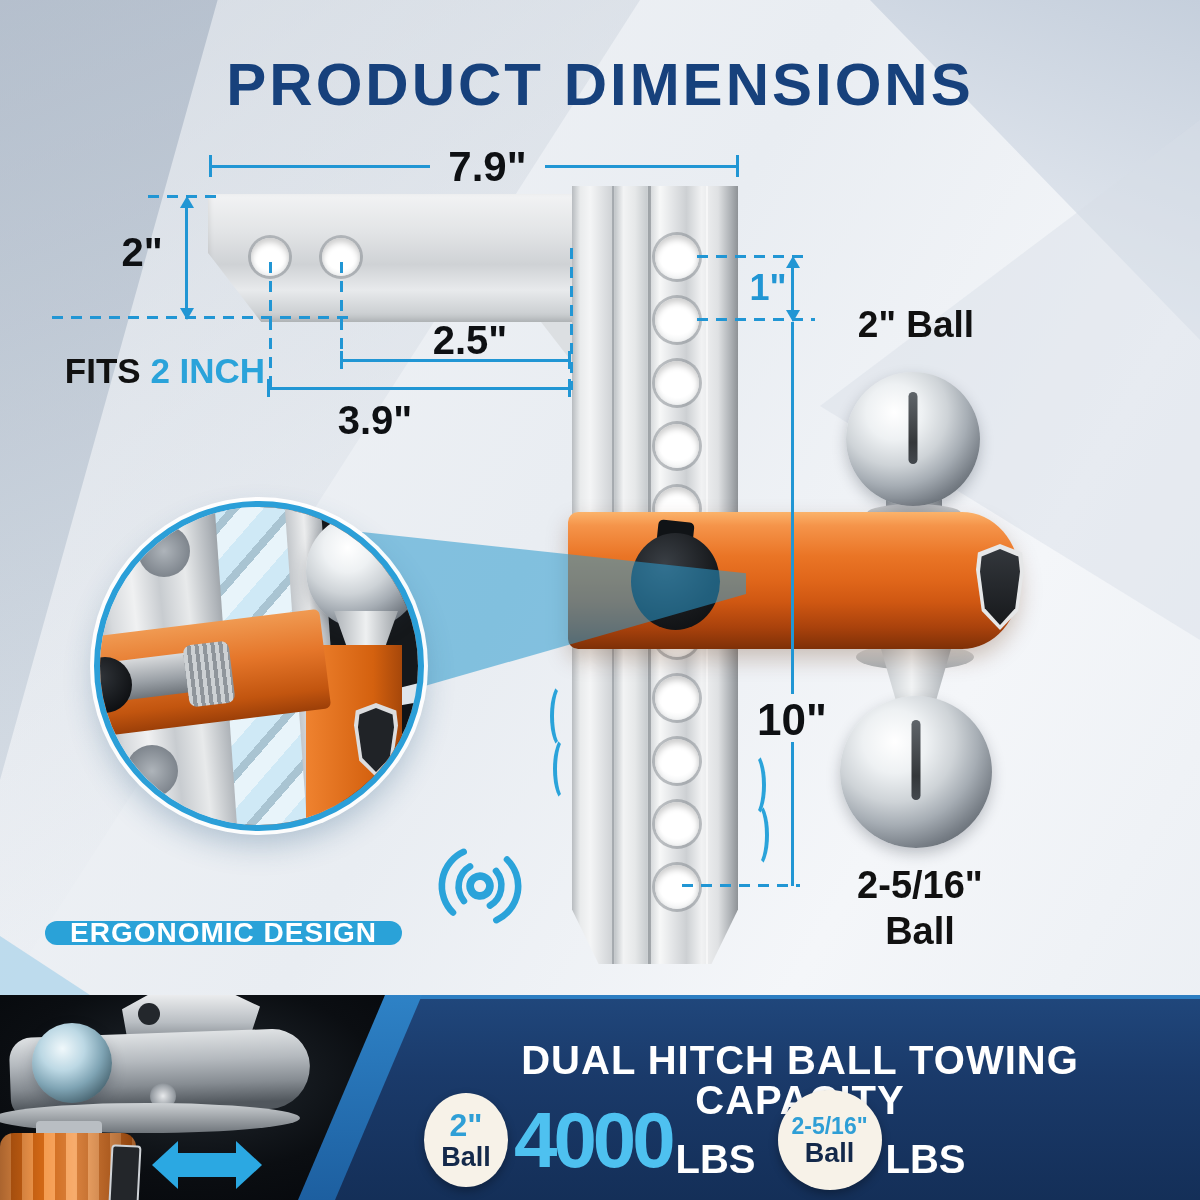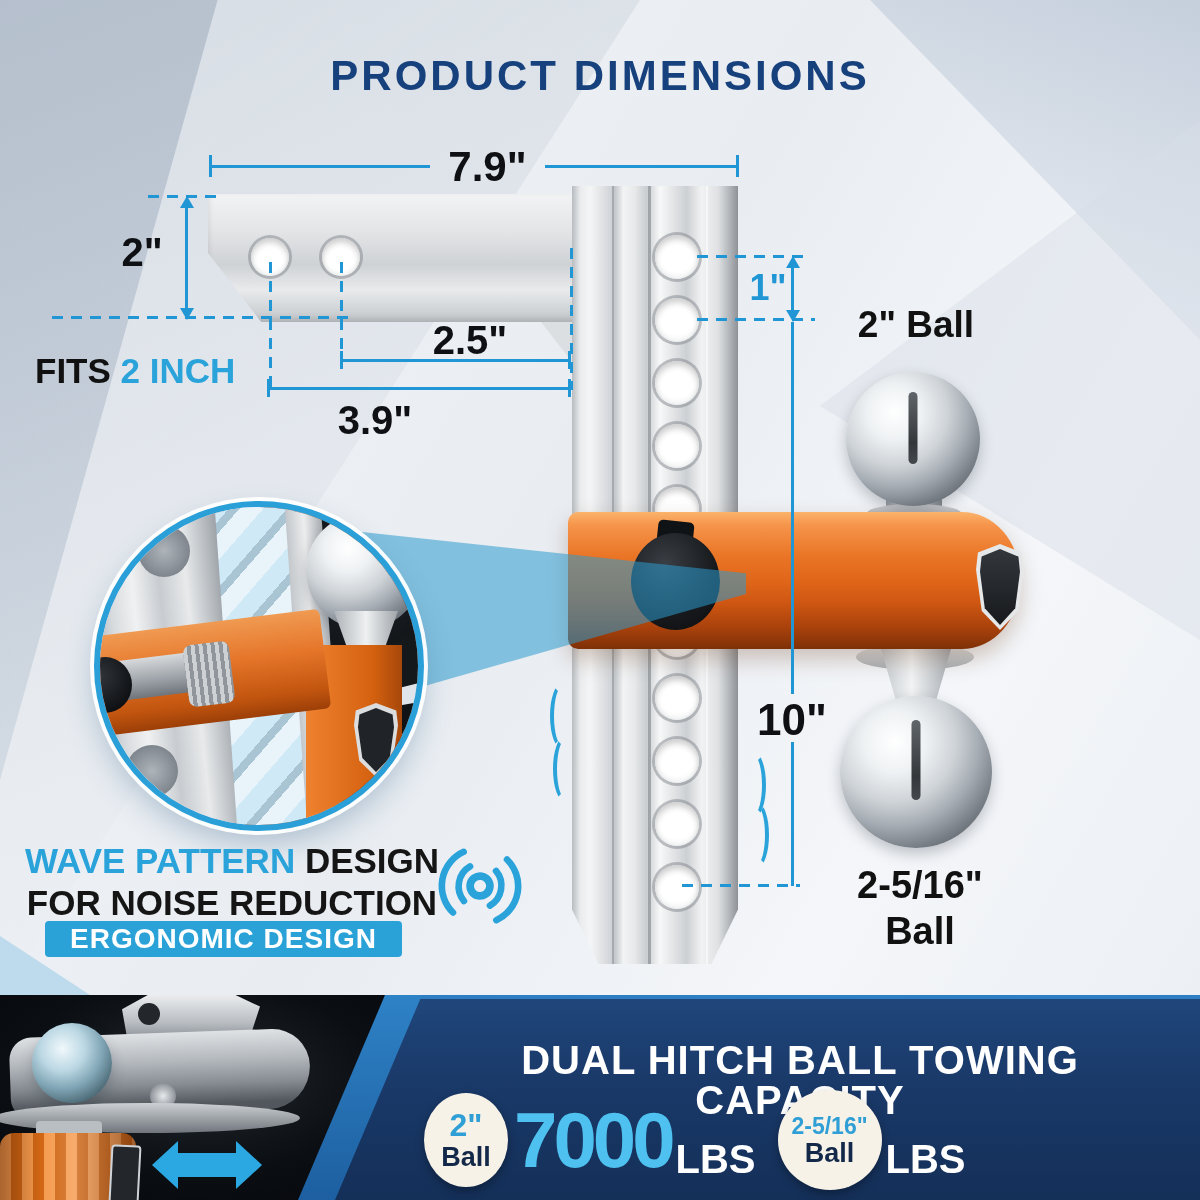--- a/index.html
+++ b/index.html
@@ -43,21 +43,21 @@
               background:linear-gradient(160deg,#aeb9c8 0%,#cbd4de 60%,#dde3ea 100%);"></div>
   <div class="wedge" style="left:0;top:0;width:640px;height:1000px;clip-path:polygon(0 0,100% 0,0 100%);
               background:linear-gradient(150deg,rgba(188,198,210,.5),rgba(230,234,240,.15) 70%);"></div>
   <div class="wedge" style="left:870px;top:0;width:330px;height:340px;clip-path:polygon(0 0,100% 0,100% 100%);
               background:linear-gradient(200deg,#c5cfdc,#e4e9f0 75%);"></div>
   <div class="wedge" style="left:820px;top:120px;width:380px;height:520px;clip-path:polygon(100% 0,100% 100%,0 55%);
               background:rgba(214,221,231,.45);"></div>
   <div class="wedge" style="left:0;top:936px;width:90px;height:59px;clip-path:polygon(0 0,100% 100%,0 100%);
               background:#b5d7eb;opacity:.85;"></div>
 
-  <div class="txt" style="left:0;top:55px;width:1200px;text-align:center;font-size:42px;font-weight:900;color:#17417c;letter-spacing:3px;">PRODUCT DIMENSIONS</div>
+  <div class="txt" style="left:0;top:55px;width:1200px;text-align:center;font-size:60px;font-weight:900;color:#17417c;letter-spacing:3px;">PRODUCT DIMENSIONS</div>
 
   <div class="abs" style="left:541px;top:322px;width:31px;height:40px;clip-path:polygon(0 0,100% 0,100% 100%);background:#dcdfe2;"></div>
 
   <div class="abs" style="left:208px;top:194px;width:394px;height:128px;
               clip-path:polygon(0 0,100% 0,100% 100%,13.5% 100%,0 46%);
               background:linear-gradient(180deg,#f2f3f4 0%,#e2e4e6 30%,#cfd2d5 55%,#e8eaec 75%,#c2c6c9 100%);
               box-shadow:inset 0 -3px 6px rgba(0,0,0,.12);"></div>
   <div class="hole" style="left:251px;top:238px;width:38px;height:38px;"></div>
   <div class="hole" style="left:322px;top:238px;width:38px;height:38px;"></div>
 
@@ -181,37 +181,33 @@
   <div class="line-v" style="left:791px;top:262px;height:54px;"></div>
   <div class="arr-up" style="left:786px;top:256px;"></div>
   <div class="arr-dn" style="left:786px;top:310px;"></div>
   <div class="dim-label" style="left:745px;top:270px;width:46px;font-size:36px;color:#2196d4;">1"</div>
 
   <div class="line-v" style="left:791px;top:322px;height:372px;"></div>
   <div class="line-v" style="left:791px;top:742px;height:144px;"></div>
   <div class="dim-label" style="left:752px;top:698px;width:80px;font-size:44px;">10"</div>
   <div class="dash-h" style="left:682px;top:884px;width:118px;"></div>
 
-  <div class="txt" style="left:35px;top:350px;width:260px;font-size:35px;font-weight:900;color:#111;line-height:41px;">
+  <div class="txt" style="left:35px;top:350px;width:260px;text-align:center;font-size:35px;font-weight:900;color:#111;line-height:41px;">
     <span>FITS </span><span style="color:#2aa3da;">2 INCH</span><br>
   </div>
 
   <div class="txt" style="left:826px;top:306px;width:180px;text-align:center;font-size:37px;font-weight:900;color:#111;">2" Ball</div>
 
   <div class="txt" style="left:828px;top:862px;width:184px;text-align:center;font-size:38px;font-weight:900;color:#111;line-height:46px;">
     <span>2-5/16"</span><br>
     <span>Ball</span>
   </div>
 
-  <div class="txt" style="left:22px;top:840px;width:420px;text-align:center;font-size:35px;font-weight:900;color:#151515;line-height:42px;">
-    <span style="color:#2aa3da;">WAVE PATTERN </span><span>DESIGN</span><br>
-    <span>FOR NOISE REDUCTION</span>
-  </div>
-
-  <div style="position:absolute;left:45px;top:921px;width:357px;height:36px;border-radius:4px;background:#2aa2d8;
+
+  <div style="position:absolute;left:45px;top:921px;width:357px;height:24px;border-radius:16px;background:#2aa2d8;
               color:#fff;font-size:28px;font-weight:700;display:flex;align-items:center;justify-content:center;letter-spacing:1px;">ERGONOMIC DESIGN</div>
 
   <svg viewBox="0 0 80 80" style="position:absolute;left:436px;top:842px;width:88px;height:88px;transform:rotate(10deg);">
     <circle cx="40" cy="40" r="9" fill="none" stroke="#2aa3da" stroke-width="7"></circle>
     <path d="M28,24 A21,21 0 0,0 28,56" fill="none" stroke="#2aa3da" stroke-width="6" stroke-linecap="round"></path>
     <path d="M52,24 A21,21 0 0,1 52,56" fill="none" stroke="#2aa3da" stroke-width="6" stroke-linecap="round"></path>
     <path d="M20,12 A34,34 0 0,0 20,68" fill="none" stroke="#2aa3da" stroke-width="6" stroke-linecap="round"></path>
     <path d="M60,12 A34,34 0 0,1 60,68" fill="none" stroke="#2aa3da" stroke-width="6" stroke-linecap="round"></path>
   </svg>
 
@@ -251,21 +247,21 @@
               clip-path:polygon(95px 0,132px 0,45px 205px,8px 205px);
               background:linear-gradient(180deg,#2e82c6,#1d5fa0);"></div>
 
   <div class="txt" style="left:425px;top:1040px;width:750px;text-align:center;font-size:40px;font-weight:900;color:#ffffff;letter-spacing:1px;">DUAL HITCH BALL TOWING CAPACITY</div>
 
   <div class="abs" style="left:424px;top:1088px;width:770px;height:104px;display:flex;align-items:center;">
     <div class="cap-oval" style="width:84px;height:94px;">
       <span style="font-size:32px;font-weight:900;color:#2f9fd6;line-height:1.05;">2"</span>
       <span style="font-size:27px;font-weight:900;color:#14294a;line-height:1.05;">Ball</span>
     </div>
-    <span style="font-size:78px;font-weight:900;color:#4ec1f0;letter-spacing:-4px;line-height:.9;margin-left:6px;">7000</span>
+    <span style="font-size:78px;font-weight:900;color:#4ec1f0;letter-spacing:-4px;line-height:.9;margin-left:6px;">4000</span>
     <span style="font-size:40px;font-weight:900;color:#ffffff;align-self:flex-end;margin:0 0 10px 4px;">LBS</span>
     <div class="cap-oval" style="width:104px;height:100px;margin-left:22px;">
       <span style="font-size:23px;font-weight:900;color:#2f9fd6;line-height:1.15;">2-5/16"</span>
       <span style="font-size:27px;font-weight:900;color:#14294a;line-height:1.05;">Ball</span>
     </div>
     <span style="font-size:40px;font-weight:900;color:#ffffff;align-self:flex-end;margin:0 0 10px 4px;">LBS</span>
   </div>
 
 </div>
 

